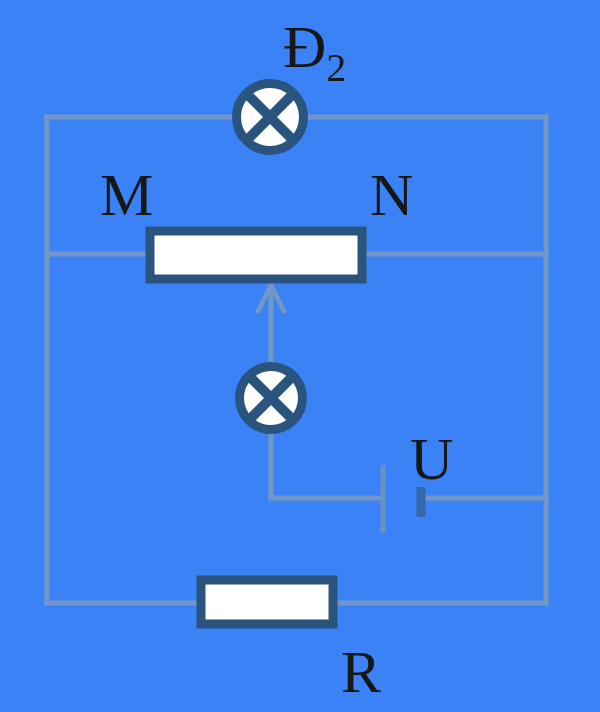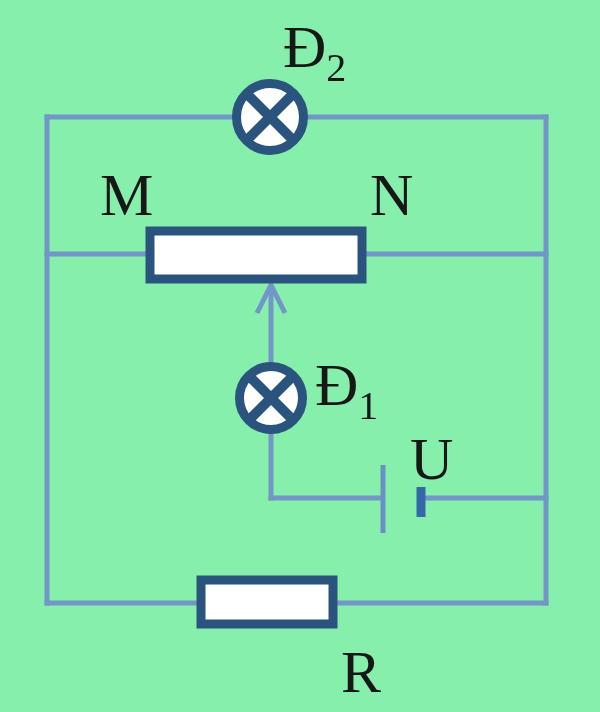--- a/index.html
+++ b/index.html
@@ -1,20 +1,20 @@
 <!DOCTYPE html>
 <html><head>
 <meta charset="utf-8">
 <style>
   html, body { margin: 0; padding: 0; background: #ffffff; }
   #stage {
     position: relative;
     width: 600px;
     height: 712px;
-    background: #86efac;
+    background: #3b82f6;
     overflow: hidden;
   }
   #circuit-svg { position: absolute; left: 0; top: 0; }
   .lbl {
     position: absolute;
     font-family: "Liberation Serif", "DejaVu Serif", serif;
     font-size: 60px;
     line-height: 1;
     color: #171717;
     white-space: nowrap;
@@ -67,21 +67,18 @@
   </svg>
 
   <div class="lbl" style="left:283px; top:17px">
     <span>Đ</span><span class="sub">2</span>
   </div>
 
   <div class="lbl" style="left:100px; top:165px">M</div>
 
   <div class="lbl" style="left:370px; top:165px">N</div>
 
-  <div class="lbl" style="left:315px; top:355px">
-    <span>Đ</span><span class="sub">1</span>
-  </div>
 
   <div class="lbl" style="left:410px; top:429px">U</div>
 
   <div class="lbl" style="left:341px; top:642px">R</div>
 
 </div>
 
 </body></html>

